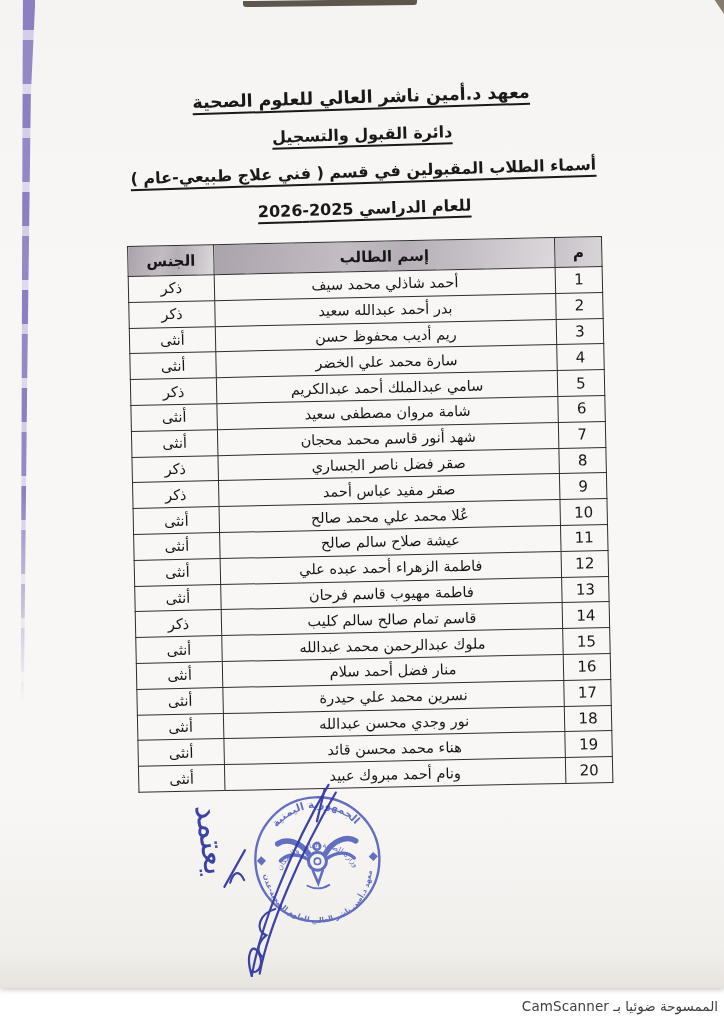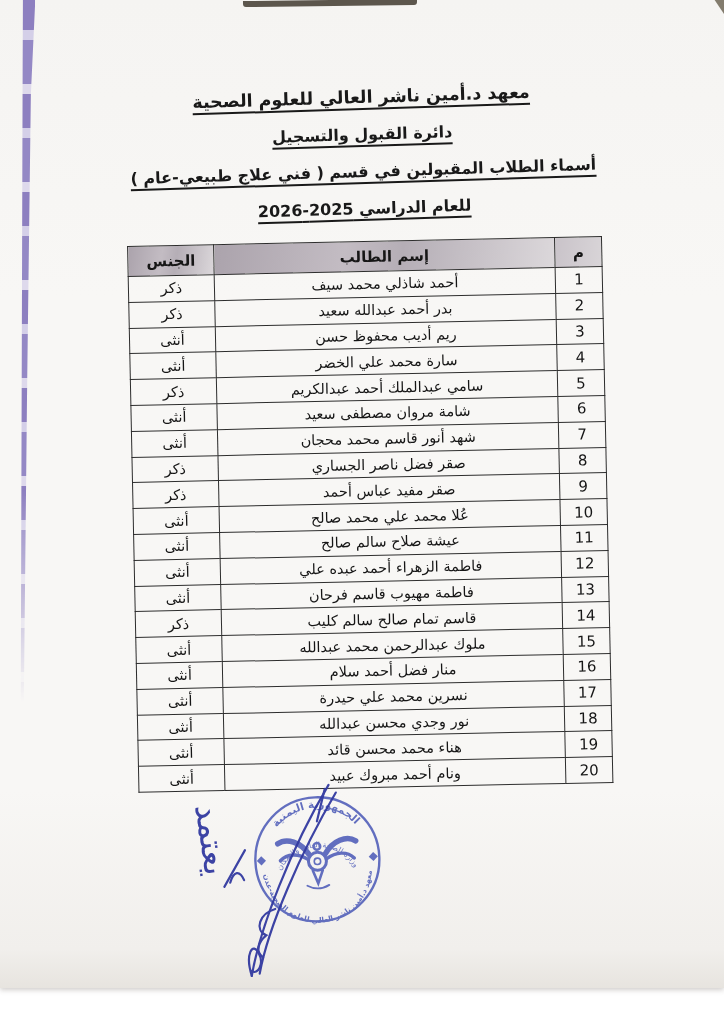--- a/index.html
+++ b/index.html
@@ -234,14 +234,15 @@
         <path d="M 96 216 C 106 170, 142 96, 179 38"></path>
         <path d="M 168 34 L 159 66"></path>
         <path d="M 88 218 C 82 196, 90 183, 96 196 C 101 206, 94 218, 88 213"></path>
         <path d="M 64 128 L 86 92"></path>
         <path d="M 70 124 C 74 112, 80 112, 84 122"></path>
         <path d="M 114 152 C 98 156, 92 172, 104 178 C 96 184, 92 194, 100 200"></path>
       </g>
     </svg>
   </div>
 
+  <div class="footer-bar">الممسوحة ضوئيا بـ CamScanner</div>
 
 </div>
 
 </body></html>

